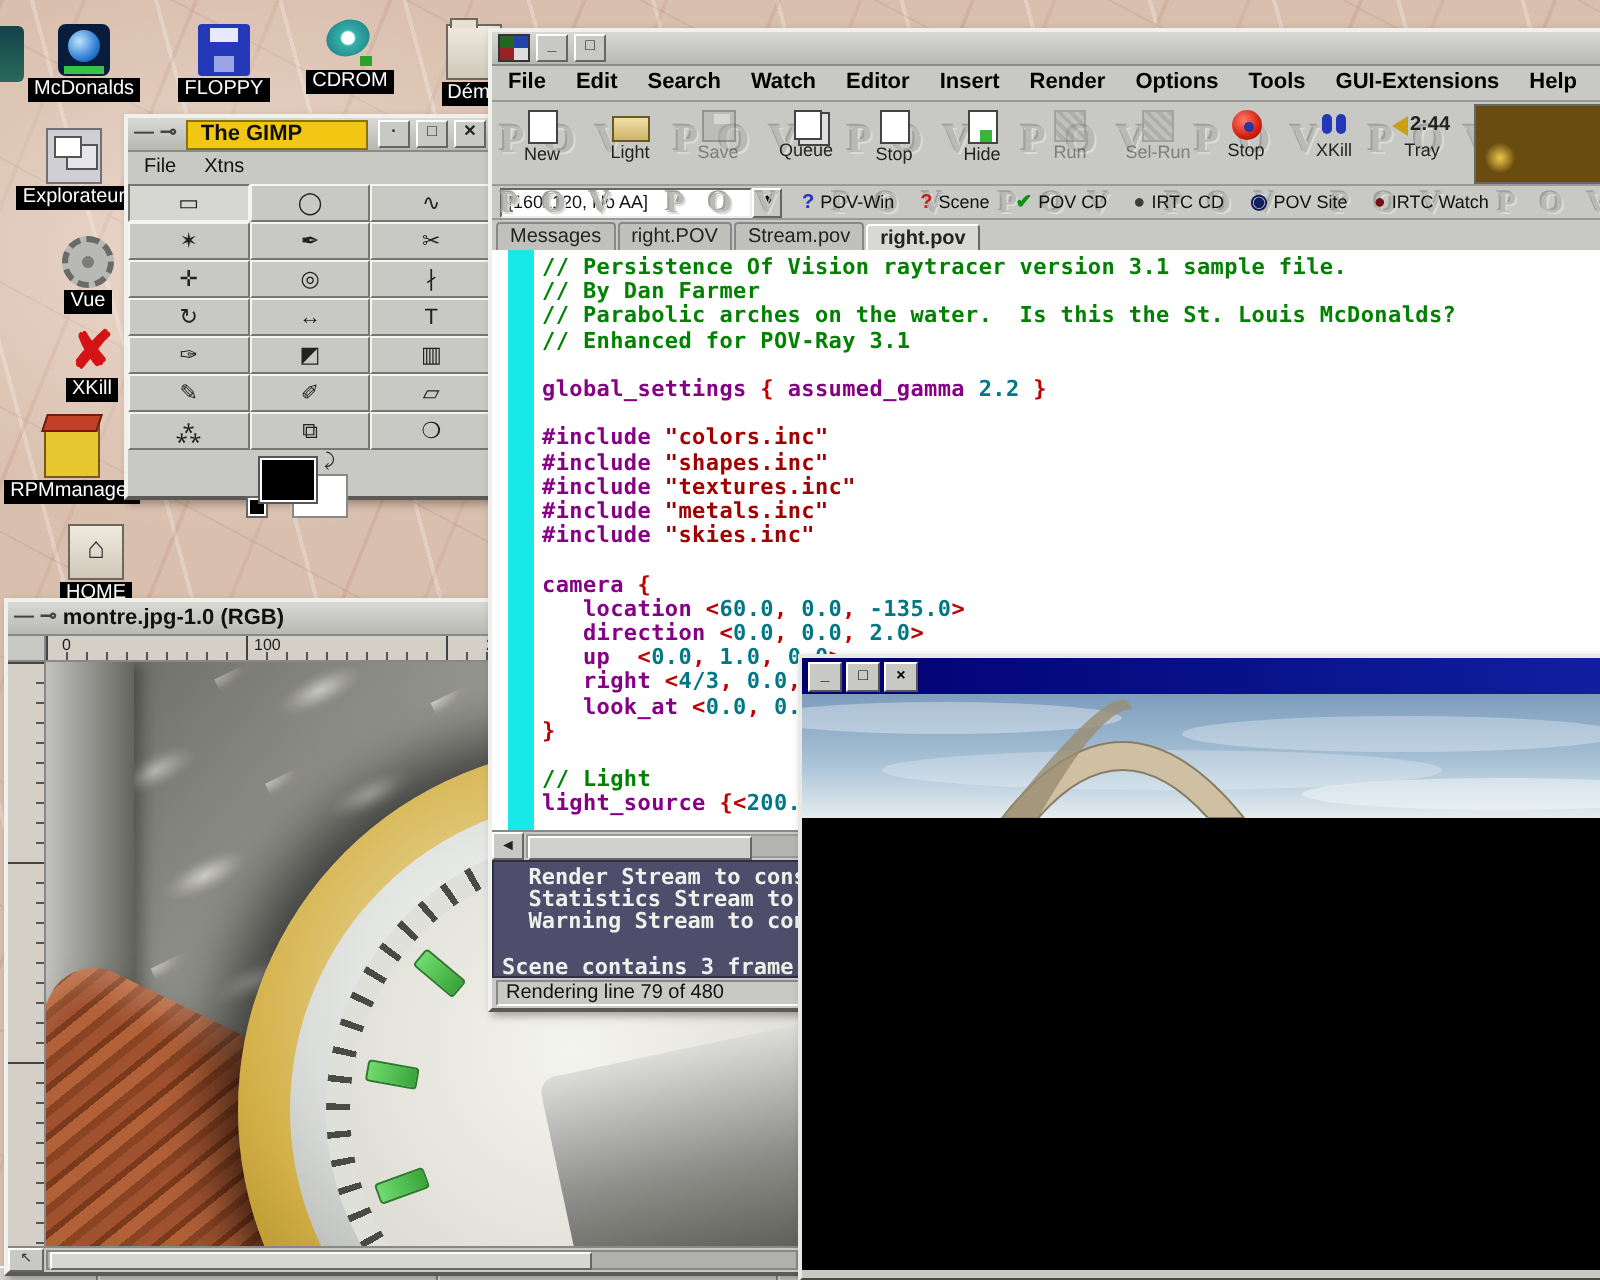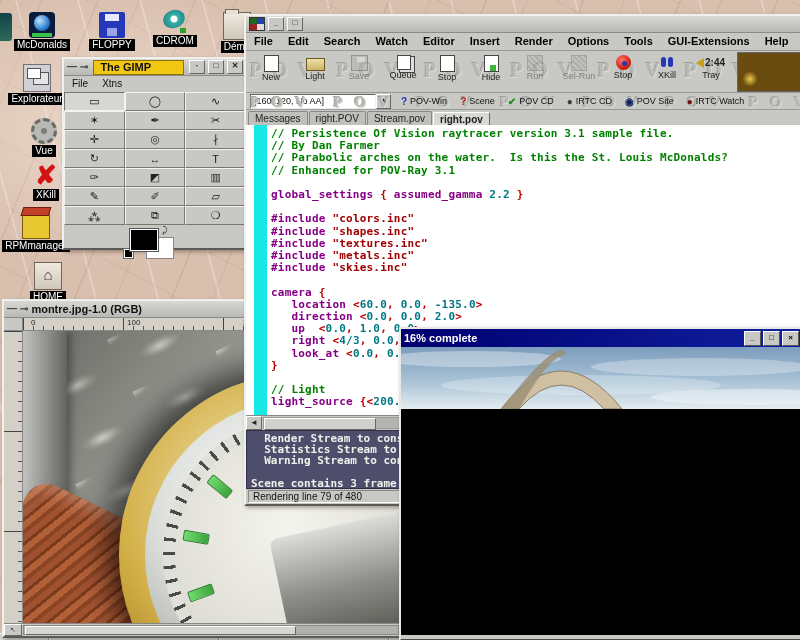--- a/index.html
+++ b/index.html
@@ -504,21 +504,20 @@
     </div>
   </div>
   <div class="console" id="pov-console"><div>  Render Stream to consol</div><div>  Statistics Stream to co</div><div>  Warning Stream to conso</div><div> </div><div>Scene contains 3 frame le</div></div>
   <div class="statusbar">
     <span class="statuscell">Rendering line  79 of 480</span>
   </div>
 </div>
 
 <div class="win" id="renderwin">
   <div class="rtbar">
-    <span class="rtitle">16% complete</span>
     <span class="rbtn">_</span>
     <span class="rbtn">□</span>
     <span class="rbtn">×</span>
   </div>
   <div class="rimg">
     <svg width="401" height="62" viewBox="0 0 401 62">
       <defs>
         <linearGradient id="sky" x1="0" y1="0" x2="0" y2="1">
           <stop offset="0" stop-color="#7d9dbd"></stop>
           <stop offset="0.55" stop-color="#a8c2d6"></stop>

